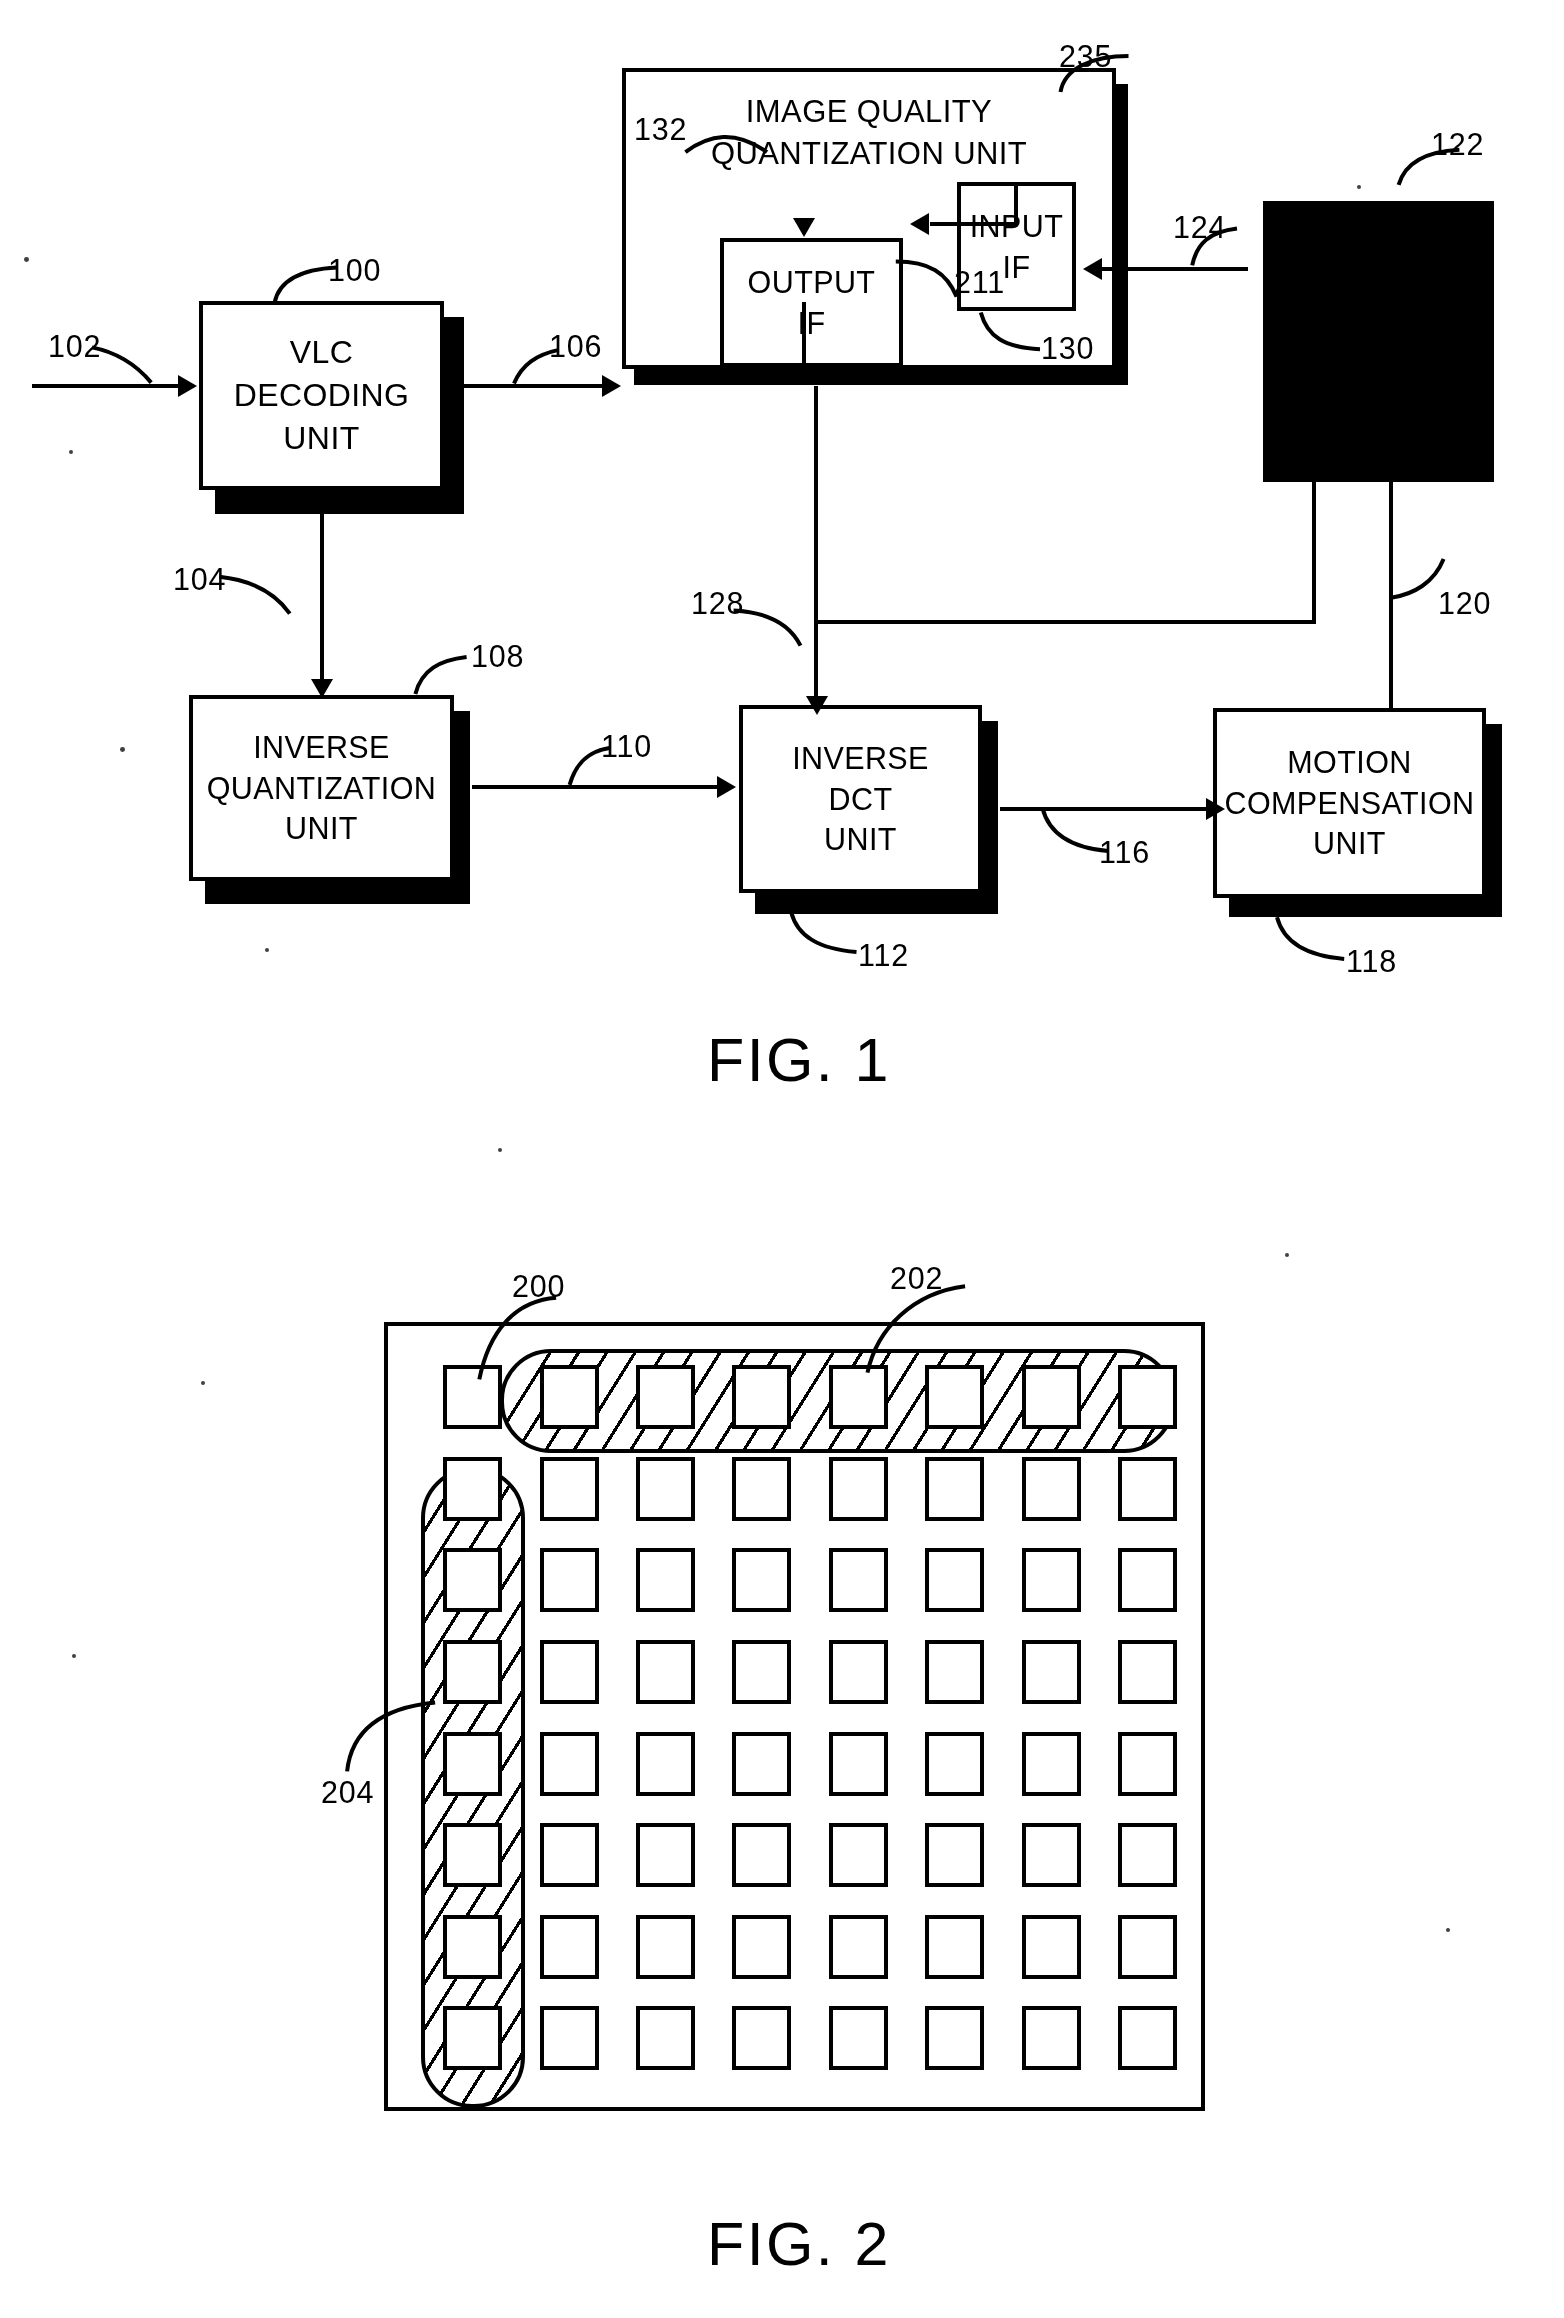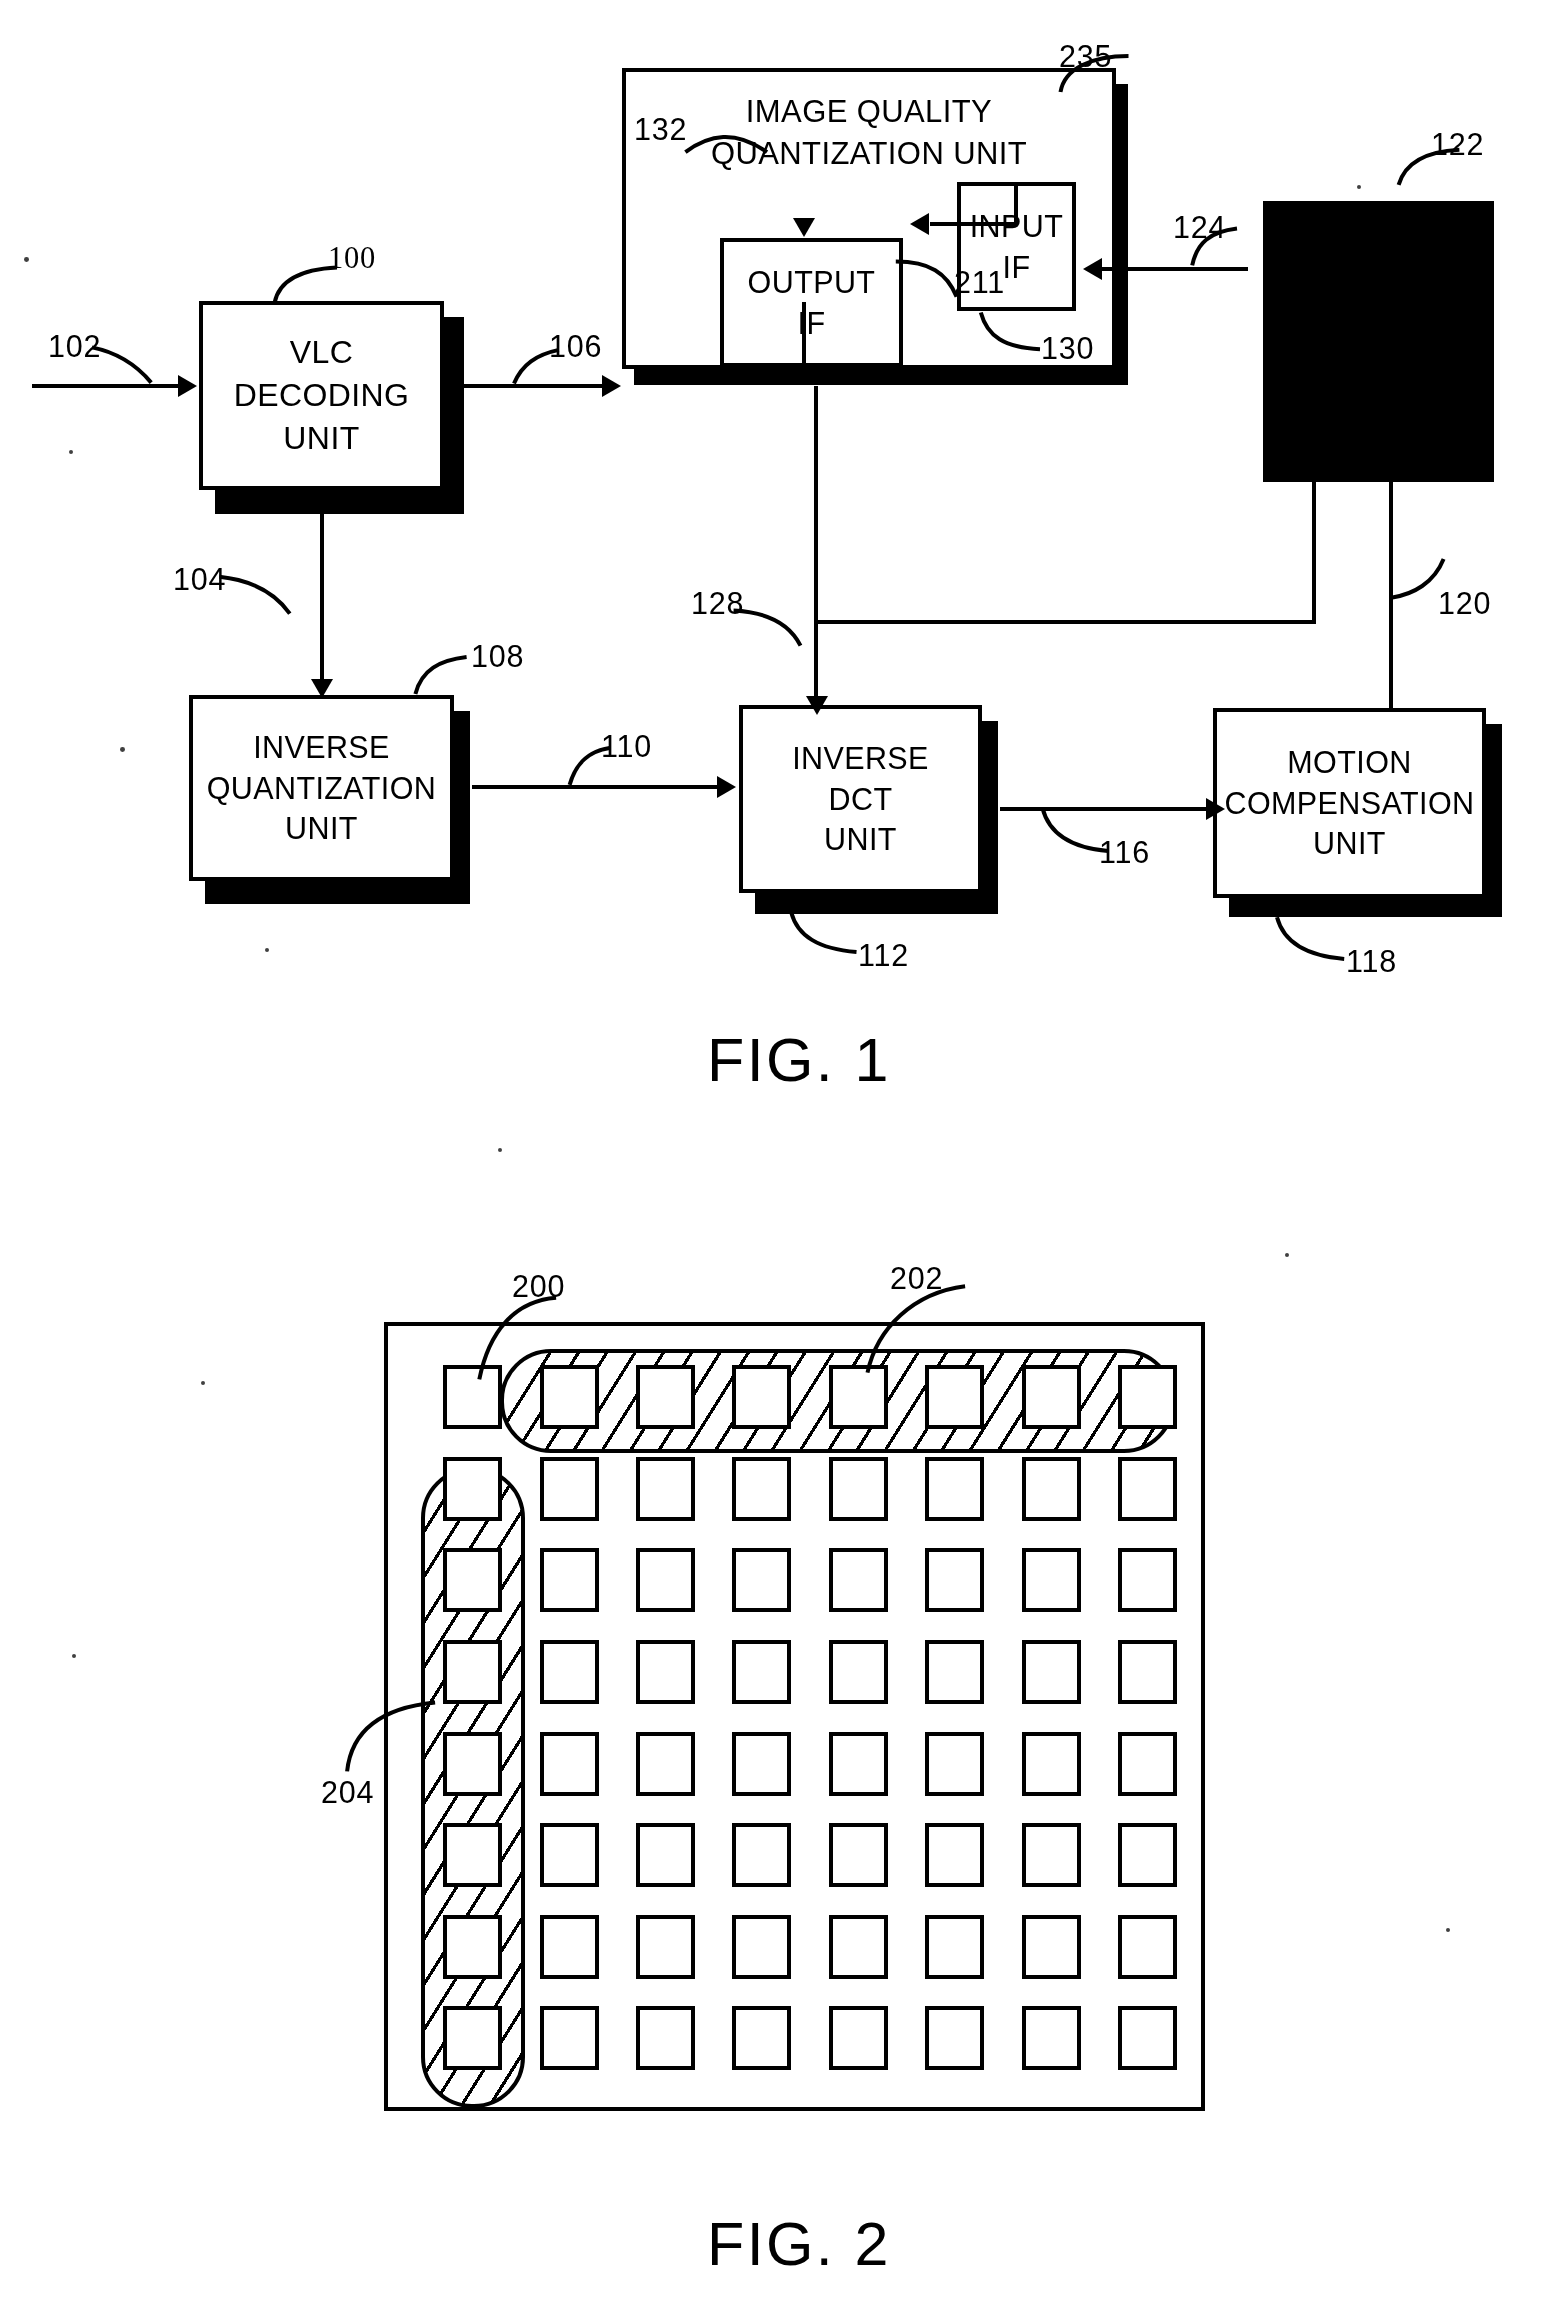--- a/index.html
+++ b/index.html
@@ -117,21 +117,21 @@
 
   <div class="shadow" style="left:215px;top:317px;width:249px;height:197px;"></div>
   <div class="boxunit" style="left:199px;top:301px;width:245px;height:189px;font-size:32px;">
     <span class="ln">VLC</span>
     <span class="ln">DECODING</span>
     <span class="ln">UNIT</span>
   </div>
   <svg class="leader" style="left:241px;top:261px;width:112px;height:48px;" viewBox="0 0 140 60" width="112" height="48">
     <path d="M120,8 C78,10 48,22 42,52" stroke="#000" stroke-width="5" fill="none"></path>
   </svg>
-  <div class="lbl" style="left:328px;top:241px;font-family:Liberation Serif, serif;">100</div>
+  <div class="lbl" style="left:328px;top:253px;">100</div>
 
   <div class="hline" style="left:32px;top:384px;width:149px;"></div>
   <div class="arrR" style="left:178px;top:375px;"></div>
   <svg class="leader" style="left:84px;top:341px;width:104px;height:48px;" viewBox="0 0 130 60" width="104" height="48">
     <path d="M10,8 C40,14 64,28 84,52" stroke="#000" stroke-width="5" fill="none"></path>
   </svg>
   <div class="lbl" style="left:48px;top:329px;">102</div>
 
   <div class="hline" style="left:464px;top:384px;width:141px;"></div>
   <div class="arrR" style="left:602px;top:375px;"></div>

